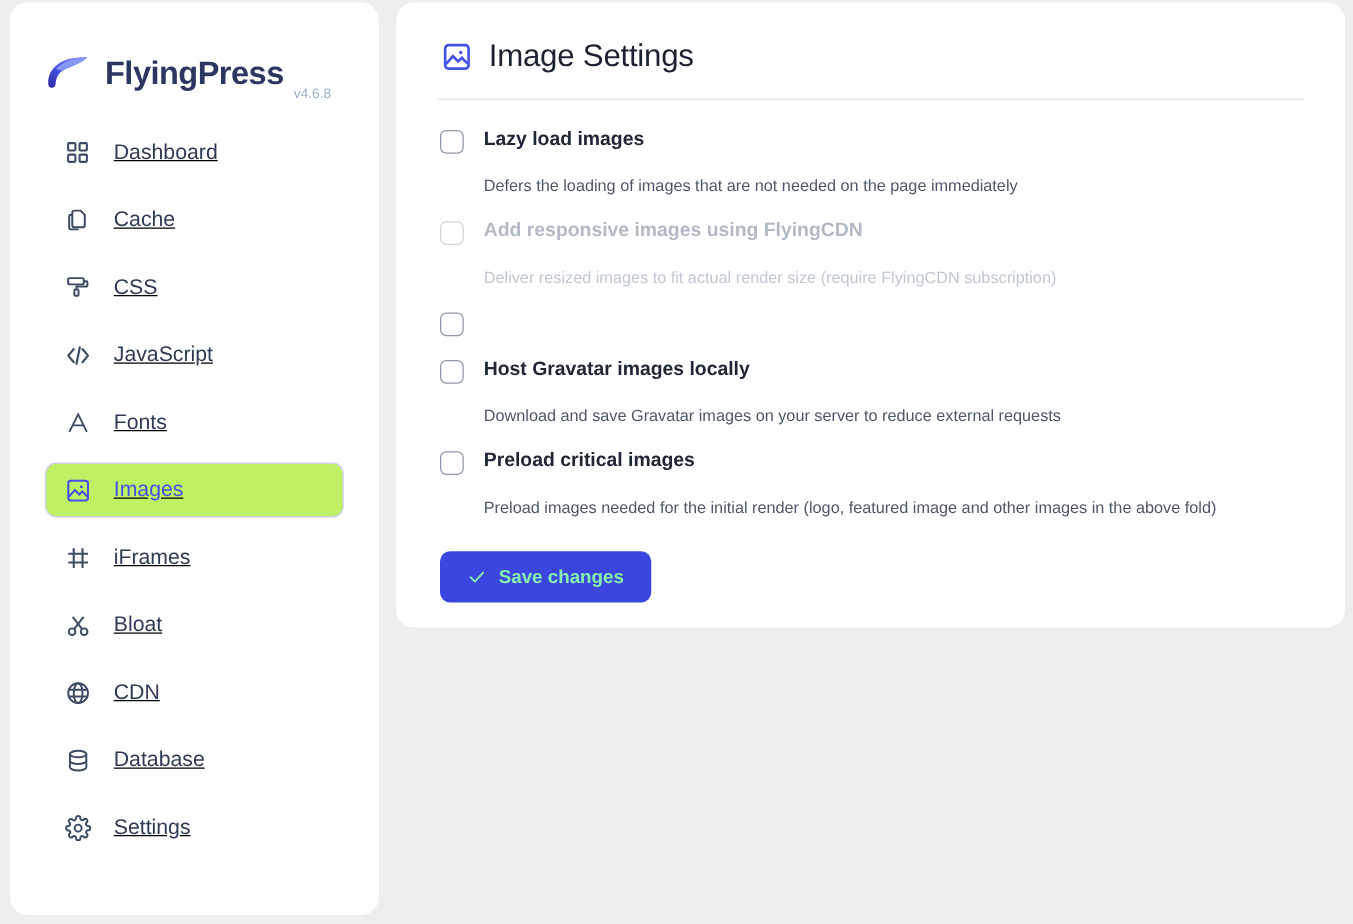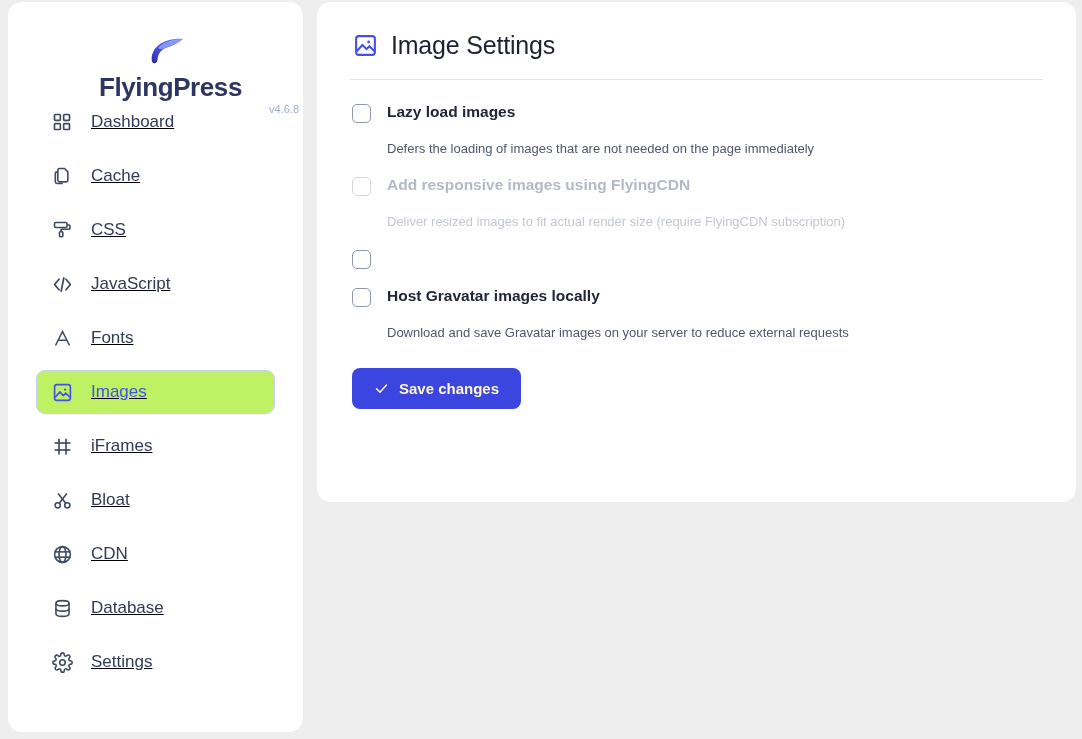--- a/index.html
+++ b/index.html
@@ -15,23 +15,22 @@
   .sidebar {
     position: absolute;
     left: 8px; top: 2px;
     width: 295px; height: 730px;
     background: #ffffff;
     border-radius: 14px;
     padding: 0;
   }
   .brand {
     display: flex; align-items: center;
-    padding: 28px 4px 0 24px;
+    padding: 28px 16px 0 24px;
     height: 84px;
-    flex-direction: column;
   }
   .brand-logo { width: 42px; height: 42px; flex: 0 0 42px; }
   .brand-name {
     font-size: 26px; font-weight: bold;
     color: #2d3561; letter-spacing: -0.4px;
     margin-left: 10px;
   }
   .brand-version {
     font-size: 11px; color: #9fb0cc;
     margin-left: 8px; align-self: flex-end;
@@ -135,21 +134,21 @@
   .save-button {
     display: inline-flex;
     align-items: center;
     justify-content: center;
     margin: 9px 0 0 0;
     height: 41px;
     padding: 0 22px;
     background: #3b46e0;
     border: none;
     border-radius: 8px;
-    color: #fef9c3;
+    color: #86efac;
     font-size: 15px;
     font-weight: bold;
     font-family: "Liberation Sans", sans-serif;
     cursor: pointer;
   }
   .save-check { margin-right: 10px; display: flex; align-items: center; }
 </style>
 </head>
 <body>
 
@@ -340,20 +339,27 @@
       </div>
 
       <div class="option">
         <span class="checkbox"></span>
         <span class="option-text">
           <span class="option-title">Host Gravatar images locally</span>
           <span class="option-desc" style="display:block">Download and save Gravatar images on your server to reduce external requests</span>
         </span>
       </div>
 
+      <div class="option">
+        <span class="checkbox"></span>
+        <span class="option-text">
+          <span class="option-title">Preload critical images</span>
+          <span class="option-desc" style="display:block">Preload images needed for the initial render (logo, featured image and other images in the above fold)</span>
+        </span>
+      </div>
 
       <button class="save-button">
         <span class="save-check">
           <svg viewBox="0 0 24 24" width="15" height="15" fill="none" stroke="currentColor" stroke-width="2.4" stroke-linecap="round" stroke-linejoin="round">
             <polyline points="4 12.5 9.5 18 20 6.5"></polyline>
           </svg>
         </span>
         <span>Save changes</span>
       </button>
 

